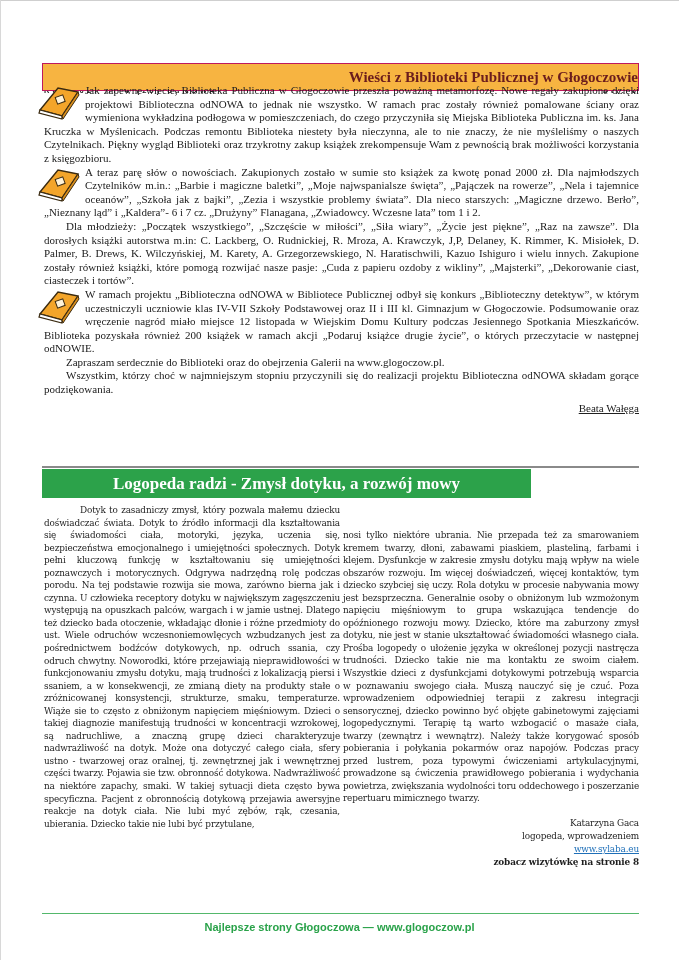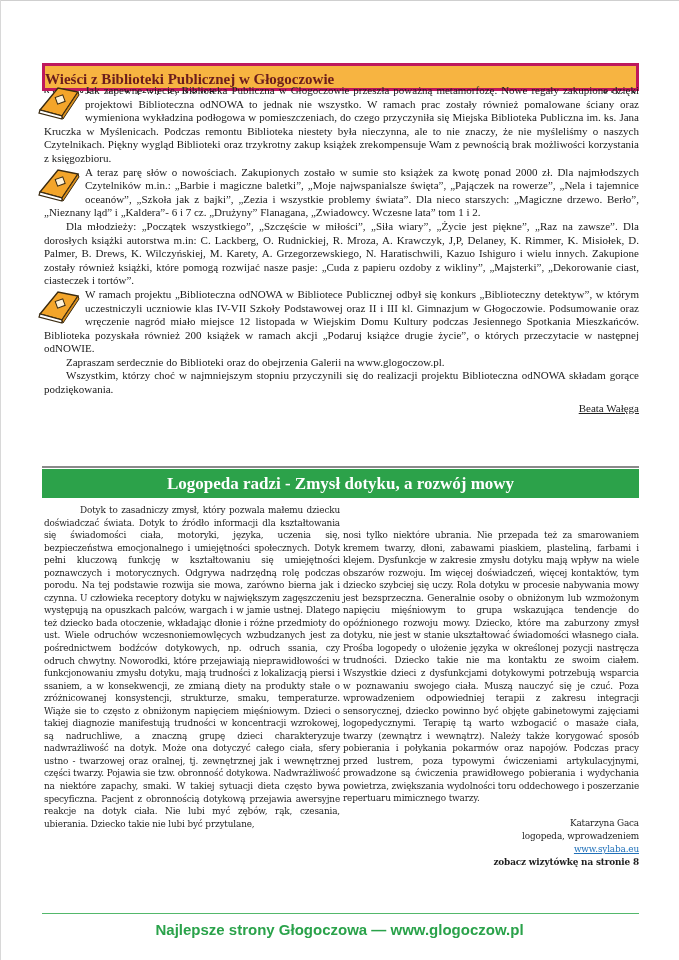--- a/index.html
+++ b/index.html
@@ -3,45 +3,45 @@
 <meta charset="utf-8">
 <style>
   html, body { margin: 0; padding: 0; background: #ffffff; }
   body { width: 679px; height: 960px; position: relative; overflow: hidden; font-family: "DejaVu Serif", serif; color: #1e1e1e; }
   .frame-top { position: absolute; left: 0; top: 0; width: 679px; height: 1px; background: #cfcfcf; }
   .frame-left { position: absolute; left: 0; top: 0; width: 1px; height: 960px; background: #d8d8d8; }
 
   .running-head { position: absolute; left: 44px; top: 46px; width: 595px; font-family: "Liberation Sans", sans-serif; font-weight: bold; font-size: 7.5px; letter-spacing: 3px; color: #222; margin-top: 40px; }
   .running-head .right { position: absolute; right: 0; top: 0; }
 
-  .banner-orange { position: absolute; left: 42px; top: 63px; width: 597px; height: 28px; background: #f7b441; border: 3px solid #be185d; box-sizing: border-box; text-align: left; }
+  .banner-orange { position: absolute; left: 42px; top: 63px; width: 597px; height: 28px; background: #f7b441; border: 1px solid #be185d; box-sizing: border-box; text-align: right; }
   .banner-orange span { font-family: "Liberation Serif", serif; font-weight: bold; font-size: 15px; line-height: 27px; color: #6b1d1d; }
 
   .article1 { position: absolute; left: 44px; top: 84px; width: 595px; font-family: "Liberation Serif", serif; font-size: 11px; line-height: 13.6px; text-align: justify; color: #202020; }
   .article1 p { margin: 0; }
   .article1 .indent { text-indent: 22px; }
   .book { float: left; width: 46px; height: 36px; margin: 0 3px 0 -8px; shape-outside: polygon(0 0, 100% 0, 100% 100%, 0 100%); }
   .sig1 { text-align: right; margin-top: 5px !important; text-decoration: underline; }
 
   .rule-grey { position: absolute; left: 42px; top: 466px; width: 597px; height: 2px; background: #8a8a8a; }
-  .banner-green { position: absolute; left: 42px; top: 469px; width: 597px; height: 29px; background: #2ca24a; text-align: center; }
+  .banner-green { position: absolute; left: 42px; top: 469px; width: 489px; height: 29px; background: #2ca24a; text-align: center; }
   .banner-green span { font-family: "Liberation Serif", serif; font-weight: bold; font-size: 17px; line-height: 29px; color: #ffffff; }
 
   .col { position: absolute; top: 504px; width: 296px; font-family: "DejaVu Serif", serif; font-size: 8.9px; line-height: 12.55px; text-align: justify; color: #1e1e1e; letter-spacing: -0.15px; }
   .col p { margin: 0; }
   .col-left { left: 44px; }
   .col-right { left: 343px; width: 296px; margin-top: 25px; }
   .col-left .first { text-indent: 36px; }
   .signature { text-align: right; margin-top: 12px !important; }
   .signature div { line-height: 13px; }
   .signature .link { color: #1e6fb8; text-decoration: underline; }
   .signature .bold { font-weight: bold; }
 
   .rule-green { position: absolute; left: 42px; top: 913px; width: 597px; height: 1px; background: #53b86b; }
-  .footer { position: absolute; left: 0; top: 921px; width: 679px; text-align: center; font-family: "Liberation Sans", sans-serif; font-weight: bold; font-size: 15px; color: #2aa24a; }
+  .footer { position: absolute; left: 0; top: 921px; width: 679px; text-align: center; font-family: "Liberation Sans", sans-serif; font-weight: bold; font-size: 11px; color: #2aa24a; }
 </style>
 </head>
 <body>
 
 <div class="frame-top"></div>
 <div class="frame-left"></div>
 
 <div class="running-head">
   <span>Rok 2017 nr 4 (29) odNOWA</span>
   <span class="right">Str. 3</span>

